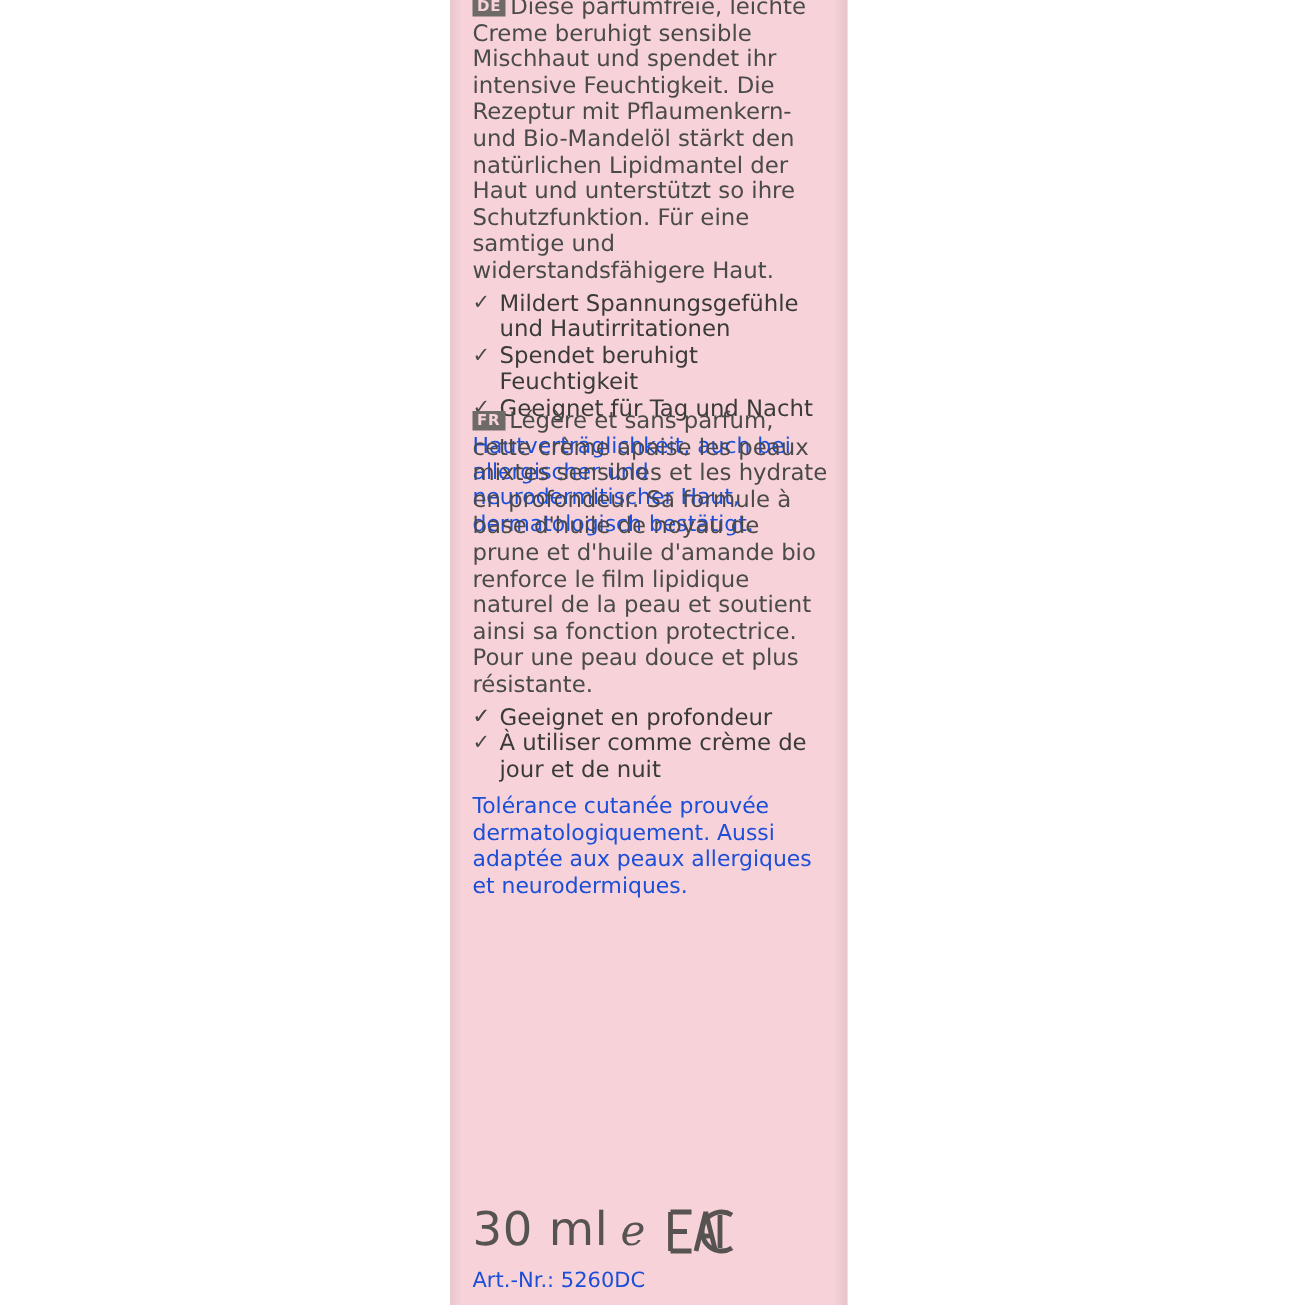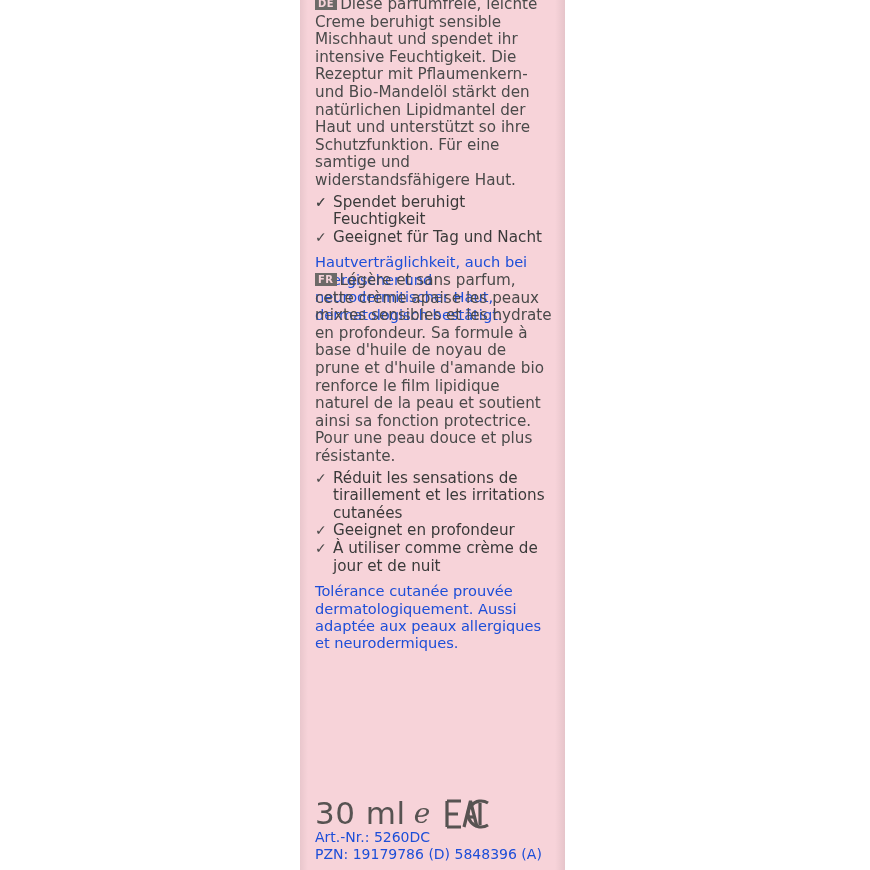--- a/index.html
+++ b/index.html
@@ -108,20 +108,21 @@
   .footer {
     position: absolute;
     left: 15px;
     bottom: 8px;
     width: 240px;
   }
   .volume-row {
     display: flex;
     align-items: flex-end;
     gap: 6px;
+    margin-bottom: 10px;
   }
   .volume {
     font-size: 31px;
     line-height: 31px;
     color: #575352;
     letter-spacing: 0.5px;
     font-weight: 400;
   }
   .e-mark {
     font-size: 28px;
@@ -155,31 +156,31 @@
 </head>
 <body>
 
 <div id="page">
 
   <div class="panel">
 
     <div class="de-block block">
       <p class="body-text"><span class="lang-tag">DE</span><span>Diese parfümfreie, leichte Creme beruhigt sensible Mischhaut und spendet ihr intensive Feuchtigkeit. Die Rezeptur mit Pflaumenkern- und Bio-Mandelöl stärkt den natürlichen Lipidmantel der Haut und unterstützt so ihre Schutzfunktion. Für eine samtige und widerstandsfähigere Haut.</span></p>
       <ul class="claims">
-        <li><span class="tick">✓</span></li>
+        <li><span class="tick">✓</span><span>Mildert Spannungsgefühle und Hautirritationen</span></li>
         <li><span class="tick">✓</span><span>Spendet beruhigt Feuchtigkeit</span></li>
         <li><span class="tick">✓</span><span>Geeignet für Tag und Nacht</span></li>
       </ul>
       <p class="fine-text">Hautverträglichkeit, auch bei allergischer und neurodermitischer Haut, dermatologisch bestätigt.</p>
     </div>
 
     <div class="fr-block block">
       <p class="body-text"><span class="lang-tag">FR</span><span>Légère et sans parfum, cette crème apaise les peaux mixtes sensibles et les hydrate en profondeur. Sa formule à base d'huile de noyau de prune et d'huile d'amande bio renforce le film lipidique naturel de la peau et soutient ainsi sa fonction protectrice. Pour une peau douce et plus résistante.</span></p>
       <ul class="claims">
-        <li><span class="tick">✓</span><span>Réduit les sensations de tiraillement et les irritations cutanées</span></li>
+        <li><span class="tick">✓</span></li>
         <li><span class="tick">✓</span><span>Geeignet en profondeur</span></li>
         <li><span class="tick">✓</span><span>À utiliser comme crème de jour et de nuit</span></li>
       </ul>
       <p class="fine-text">Tolérance cutanée prouvée dermatologiquement. Aussi adaptée aux peaux allergiques et neurodermiques.</p>
     </div>
 
     <div class="footer">
       <div class="volume-row">
         <span class="volume">30 ml</span>
         <span class="e-mark">e</span>
@@ -194,17 +195,16 @@
               <path d="M22.5 18 H30.5"></path>
             </g>
             <g fill="none" stroke="#575352" stroke-width="3.2">
               <path d="M44 4 A13 13 0 1 0 44 26"></path>
               <path d="M36 4 V26"></path>
             </g>
           </svg>
         </span>
       </div>
       <div class="code-line">Art.-Nr.: 5260DC</div>
-      <div class="code-line">PZN: 19179786 (D) 5848396 (A)</div>
     </div>
 
   </div>
 </div>
 
 </body></html>

